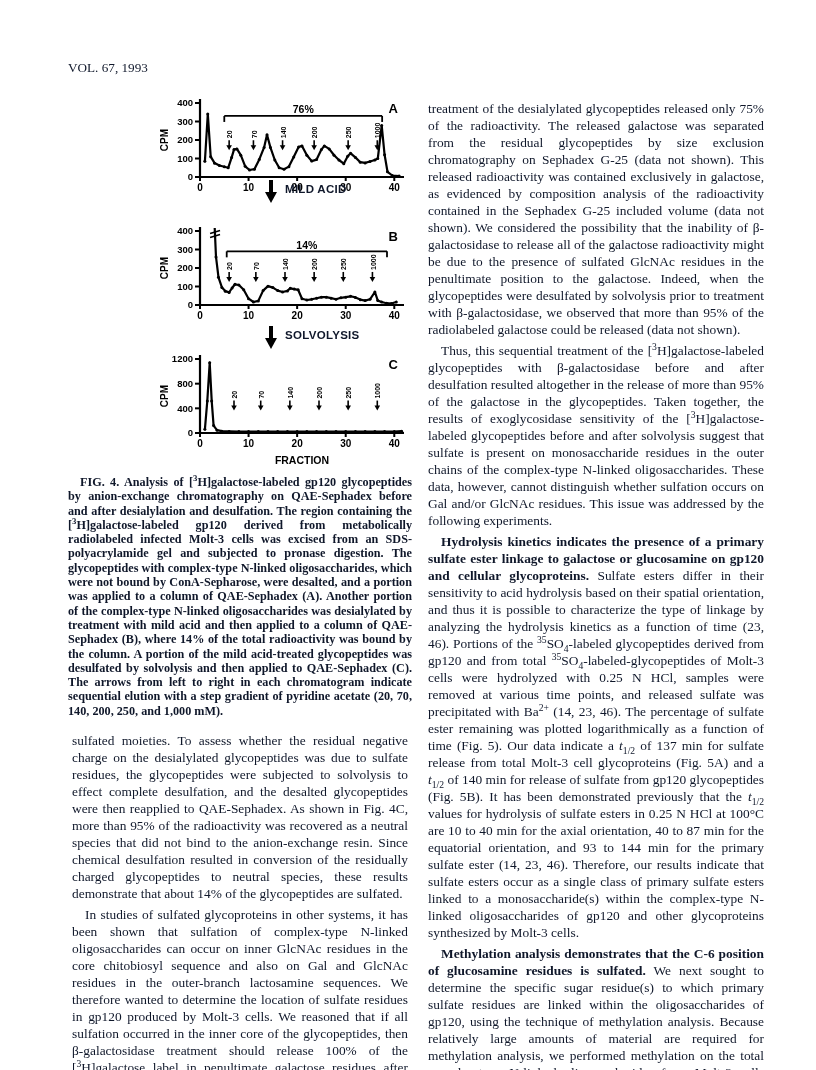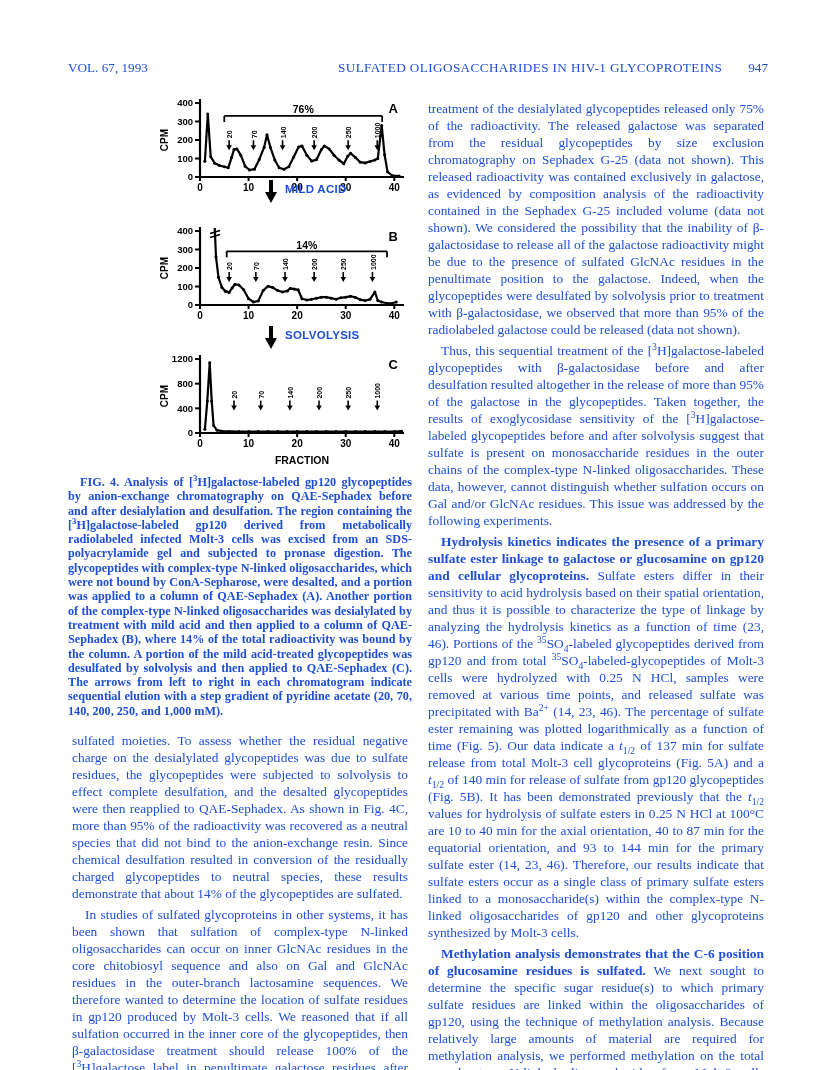--- a/index.html
+++ b/index.html
@@ -1,16 +1,16 @@
 <!DOCTYPE html>
 <html><head>
 <meta charset="utf-8">
 <style>
   html,body{margin:0;padding:0;background:#e8e8e4;}
-  .page{width:816px;height:1070px;position:relative;background:#ffffff;color:#1d4ed8;
+  .page{width:816px;height:1070px;position:relative;background:#ffffff;color:#0f172a;
         font-family:"Liberation Serif",serif;overflow:hidden;}
   .header{position:absolute;top:60px;left:68px;width:700px;display:flex;
           justify-content:space-between;align-items:baseline;font-size:13.2px;}
   .header .title-group{display:flex;gap:26px;align-items:baseline;}
   .header .journal-title{letter-spacing:0.4px;}
   .col{position:absolute;width:344px;}
   .col-left{left:68px;top:95px;}
   .col-right{left:424px;top:96px;}
   .figure-block{position:relative;height:374px;}
   .chart-wrap{position:absolute;left:88px;}
@@ -30,24 +30,20 @@
   sup,sub{font-size:0.72em;line-height:0;}
   svg{display:block;}
 </style>
 </head>
 <body>
 
 <div class="page">
 
   <div class="header">
     <span class="volume">VOL. 67, 1993</span>
-    <span class="title-group">
-      <span class="journal-title">SULFATED OLIGOSACCHARIDES IN HIV-1 GLYCOPROTEINS</span>
-      <span>947</span>
-    </span>
   </div>
 
   <div class="col col-left">
 
     <div class="figure-block">
       <div class="chart-wrap chart-a">
         <svg id="chart-A" width="258" height="102" viewBox="0 0 258 102">
             <clipPath id="clipA">
               <rect x="45" y="5" width="204" height="78"></rect>
             </clipPath>

